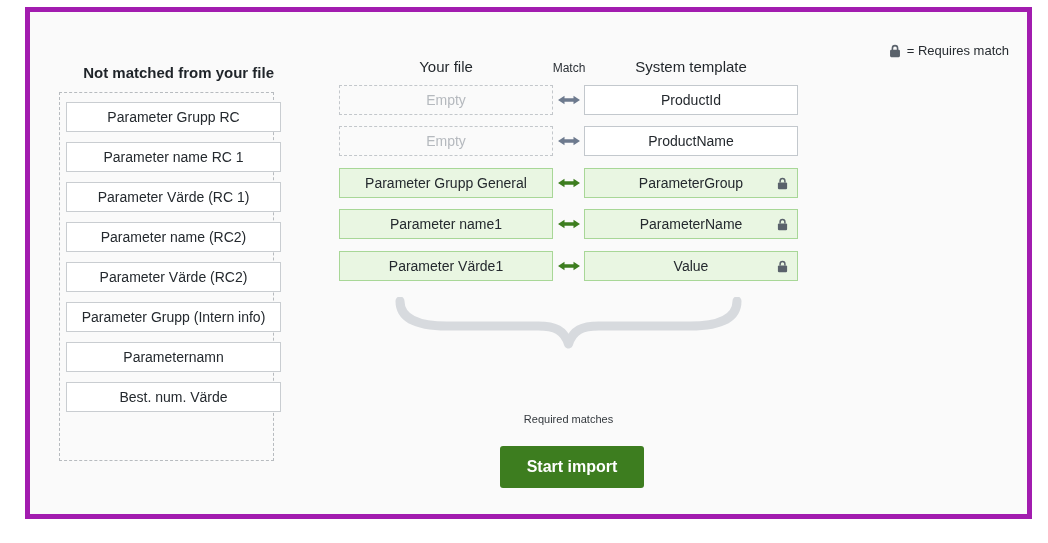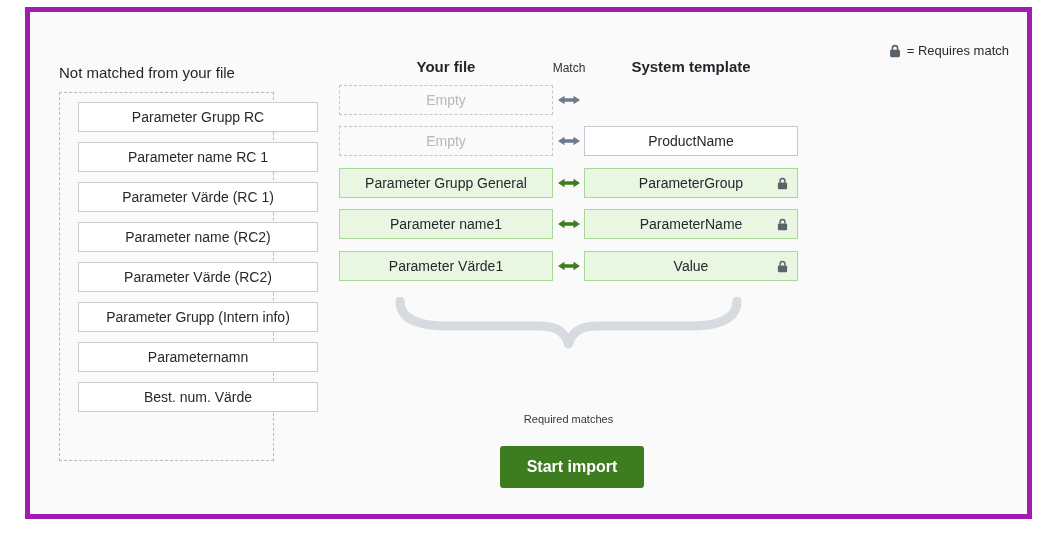--- a/index.html
+++ b/index.html
@@ -9,31 +9,31 @@
 
   .card {
     position: absolute; left: 25px; top: 7px; width: 1007px; height: 512px;
     background: #fafafa; border: 5px solid #a21caf; border-radius: 0;
   }
 
   
   .legend { position: absolute; top: 31px; right: 18px; display: flex; align-items: center; gap: 6px; font-size: 13px; color: #262b30; }
 
   
-  .left-title { position: absolute; left: 29px; top: 52px; width: 215px; text-align: left; font-size: 15px; font-weight: normal; color: #1f2429; }
+  .left-title { position: absolute; left: 29px; top: 52px; width: 215px; text-align: right; font-size: 15px; font-weight: bold; color: #1f2429; }
   .left-dashed { position: absolute; left: 29px; top: 80px; width: 215px; height: 369px; border: 1px dashed #b7bbbf; }
   .chip {
-    position: absolute; left: 48px; width: 240px; height: 30px;
+    position: absolute; left: 36px; width: 215px; height: 30px;
     background: #ffffff; border: 1px solid #c9cdd1;
     font-size: 14px; color: #24292e; text-align: center; line-height: 28px;
     cursor: grab; white-space: nowrap; overflow: hidden;
   }
 
   
-  .col-header { position: absolute; top: 46px; width: 214px; text-align: center; font-size: 15px; font-weight: bold; color: #1f2429; }
+  .col-header { position: absolute; top: 46px; width: 214px; text-align: center; font-size: 15px; font-weight: normal; color: #1f2429; }
   .your-header   { left: 309px; }
   .system-header { left: 554px; }
   .match-header  { position: absolute; top: 49px; left: 514px; width: 50px; text-align: center; font-size: 12px; color: #2b3036; }
 
   .cell {
     position: absolute; width: 214px; height: 30px;
     text-align: center; line-height: 28px; font-size: 14px; color: #24292e;
     white-space: nowrap;
   }
   .cell.your   { left: 309px; }
@@ -84,20 +84,23 @@
 
     <div class="col-header your-header">Your file</div>
     <div class="match-header">Match</div>
     <div class="col-header system-header">System template</div>
 
     <div class="cell your empty" style="top:73px">Empty</div>
     <div class="arrow" style="top:83px">
       <svg width="22" height="10" viewBox="0 0 22 10">
           <path d="M0,5 L6.5,0.7 L6.5,3.3 L15.5,3.3 L15.5,0.7 L22,5 L15.5,9.3 L15.5,6.7 L6.5,6.7 L6.5,9.3 Z" fill="#6d7a8e"></path>
         </svg>
+    </div>
+    <div class="cell system" style="top:73px">
+      <span>ProductId</span>
     </div>
 
     <div class="cell your empty" style="top:114px">Empty</div>
     <div class="arrow" style="top:124px">
       <svg width="22" height="10" viewBox="0 0 22 10">
           <path d="M0,5 L6.5,0.7 L6.5,3.3 L15.5,3.3 L15.5,0.7 L22,5 L15.5,9.3 L15.5,6.7 L6.5,6.7 L6.5,9.3 Z" fill="#6d7a8e"></path>
         </svg>
     </div>
     <div class="cell your matched" style="top:156px">Parameter Grupp General</div>
 

